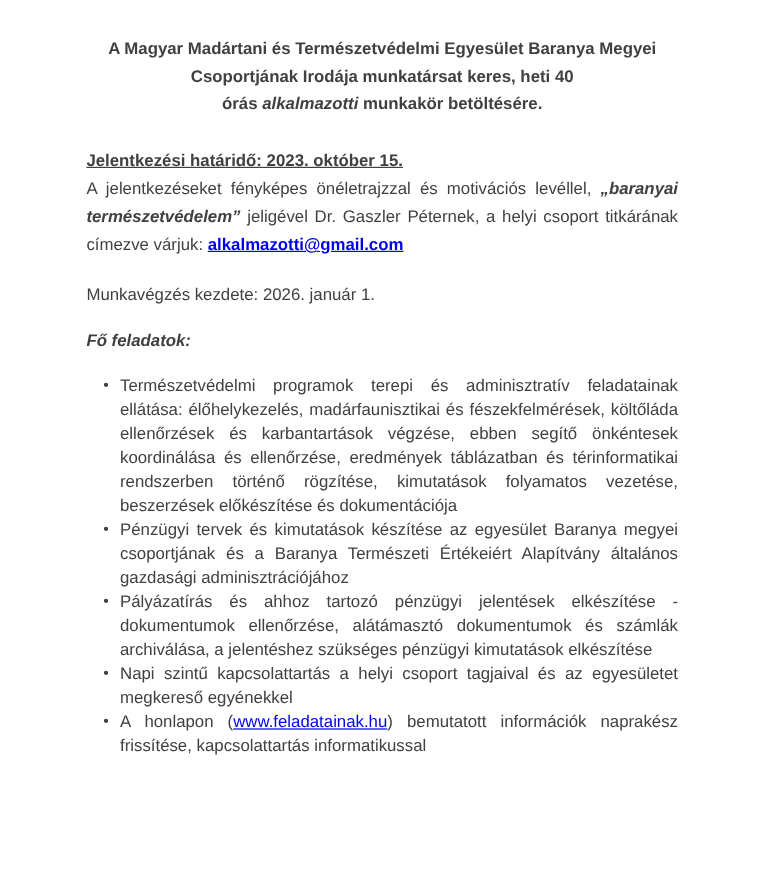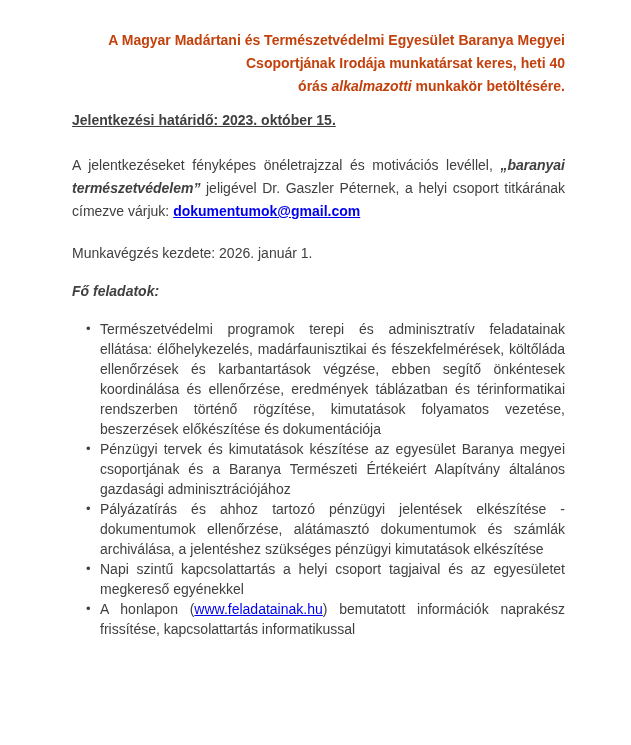--- a/index.html
+++ b/index.html
@@ -12,30 +12,30 @@
     height: 745px;
     overflow: hidden;
     font-family: "Liberation Sans", sans-serif;
     color: #404040;
   }
   .page {
     padding: 29px 66px 10px 72px;
     box-sizing: border-box;
   }
   .heading {
-    margin: 0 0 11px 0;
+    margin: 0 0 24px 0;
     font-size: 14px;
     line-height: 23px;
     font-weight: bold;
-    color: #c2410c;
-    text-align: right;
+    color: #404040;
+    text-align: center;
   }
   .heading .it { font-style: italic; }
   .deadline {
-    margin: 0 0 22px 0;
+    margin: 0 0 1px 0;
     font-size: 14px;
     line-height: 23px;
     font-weight: bold;
     text-decoration: underline;
     color: #404040;
   }
   .para {
     margin: 0 0 19px 0;
     font-size: 14px;
     line-height: 23px;
@@ -96,21 +96,21 @@
 </head>
 <body>
 
 <div class="page">
 
   <p class="heading"><span>A Magyar Madártani és Természetvédelmi Egyesület Baranya Megyei Csoportjának Irodája munkatársat keres, heti 40</span><br>
     <span>órás </span><span class="it">alkalmazotti</span><span> munkakör betöltésére.</span></p>
 
   <p class="deadline">Jelentkezési határidő: 2023. október 15.</p>
 
-  <p class="para"><span>A jelentkezéseket fényképes önéletrajzzal és motivációs levéllel, </span><span class="motto">„baranyai természetvédelem”</span><span> jeligével Dr. Gaszler Péternek, a helyi csoport titkárának címezve várjuk: </span><a href="#" class="email-link">dokumentumok@gmail.com</a></p>
+  <p class="para"><span>A jelentkezéseket fényképes önéletrajzzal és motivációs levéllel, </span><span class="motto">„baranyai természetvédelem”</span><span> jeligével Dr. Gaszler Péternek, a helyi csoport titkárának címezve várjuk: </span><a href="#" class="email-link">alkalmazotti@gmail.com</a></p>
 
 
   <p class="single-line">Munkavégzés kezdete: 2026. január 1.</p>
 
   <p class="tasks-heading">Fő feladatok:</p>
 
   <ul class="tasks">
     <li><span>Természetvédelmi programok terepi és adminisztratív feladatainak ellátása: élőhelykezelés, madárfaunisztikai és fészekfelmérések, költőláda ellenőrzések és karbantartások végzése, ebben segítő önkéntesek koordinálása és ellenőrzése, eredmények táblázatban és térinformatikai rendszerben történő rögzítése, kimutatások folyamatos vezetése, beszerzések előkészítése és dokumentációja</span></li>
     <li><span>Pénzügyi tervek és kimutatások készítése az egyesület Baranya megyei csoportjának és a Baranya Természeti Értékeiért Alapítvány általános gazdasági adminisztrációjához</span></li>
     <li><span>Pályázatírás és ahhoz tartozó pénzügyi jelentések elkészítése - dokumentumok ellenőrzése, alátámasztó dokumentumok és számlák archiválása, a jelentéshez szükséges pénzügyi kimutatások elkészítése</span></li>

